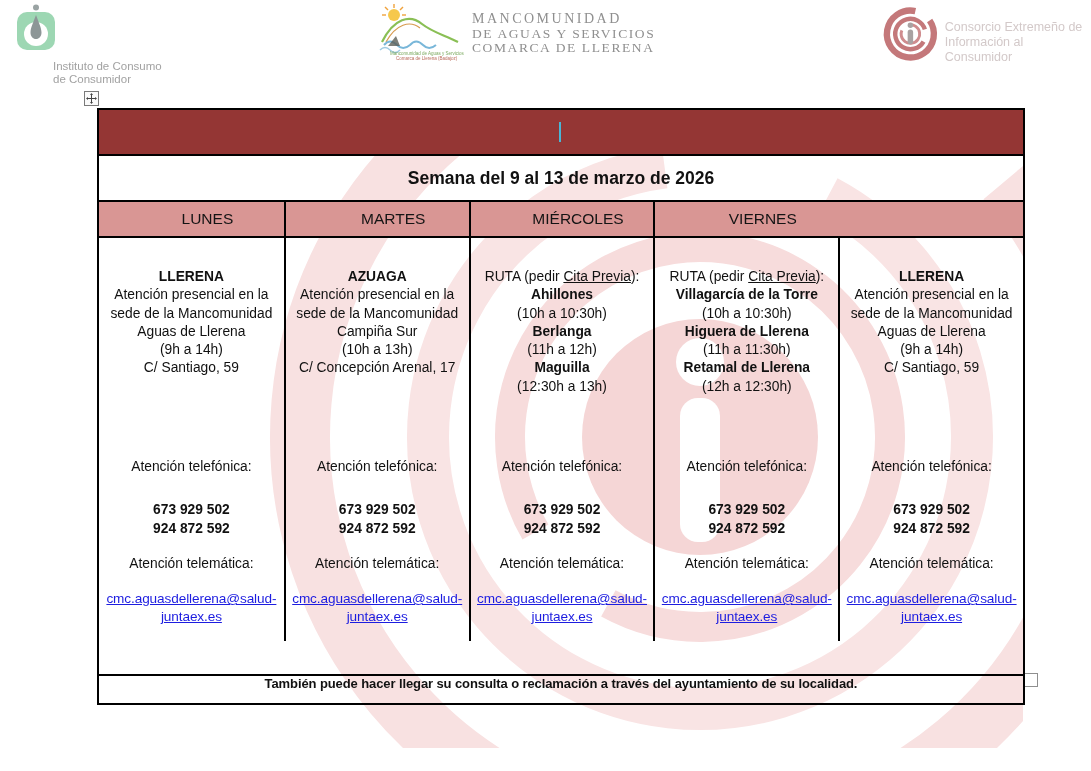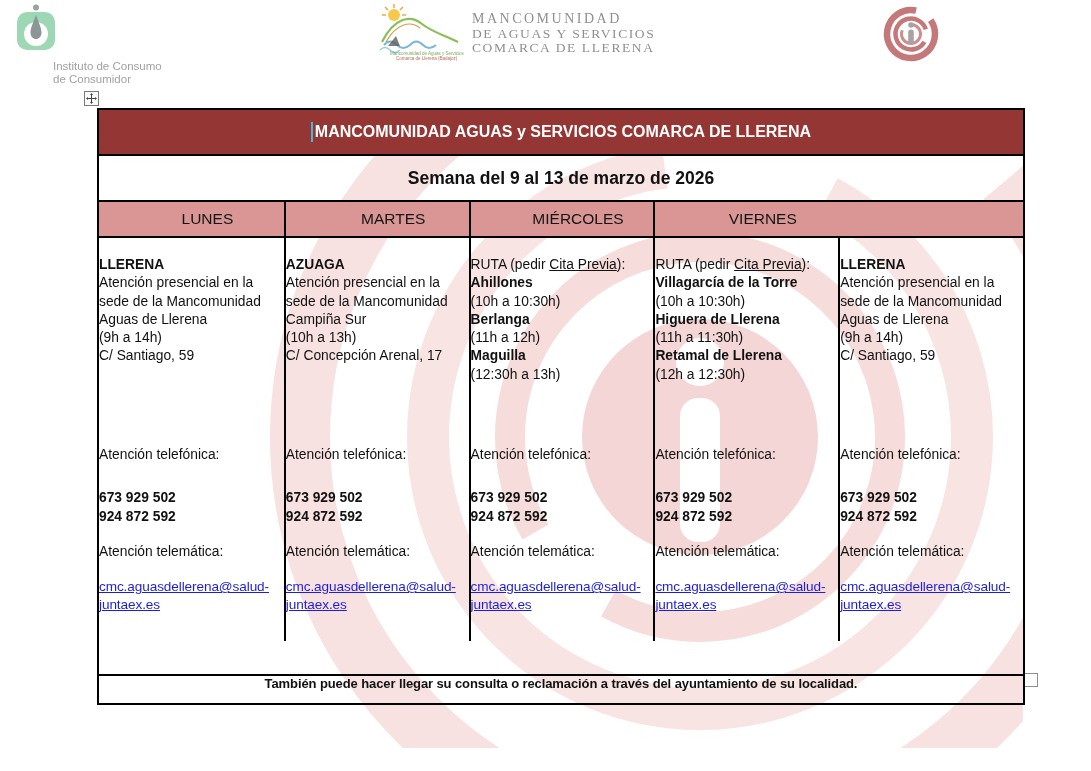--- a/index.html
+++ b/index.html
@@ -31,21 +31,21 @@
   .row-title{height:44px;background:#943634;color:#fff;display:flex;align-items:center;justify-content:center;
     font-size:16px;font-weight:bold;}
   .row-week{height:46px;display:flex;align-items:center;justify-content:center;
     font-size:17.5px;font-weight:bold;border-top:2px solid #000;box-sizing:border-box;}
   .row-days{display:grid;grid-template-columns:repeat(5,1fr);height:36px;background:#D99694;
     border-top:2px solid #000;box-sizing:border-box;}
   .day-head{display:flex;align-items:center;justify-content:center;font-size:15.5px;color:#141414;padding-left:32px;}
   .day-head + .day-head{border-left:2px solid #000;}
   .row-content{display:grid;grid-template-columns:repeat(5,1fr);height:405px;
     border-top:2px solid #000;box-sizing:border-box;}
-  .day-cell{padding-top:18px;font-size:13.8px;line-height:18.3px;box-sizing:border-box;overflow:hidden;}
+  .day-cell{padding-top:30px;text-align:center;font-size:13.8px;line-height:18.3px;box-sizing:border-box;overflow:hidden;}
   .day-cell + .day-cell{border-left:2px solid #000;}
   .loc{height:190px;}
   .b{font-weight:bold;}
   .u{text-decoration:underline;}
   .phones{margin-top:25px;font-weight:bold;}
   .lbl{}
   .tele{margin-top:17px;}
   .email{margin-top:17px;color:#1d1de0;text-decoration:underline;font-size:13.6px;letter-spacing:-0.1px;cursor:pointer;}
   .row-note{height:29px;display:flex;align-items:flex-start;justify-content:center;
     font-size:13px;font-weight:bold;border-top:2px solid #000;box-sizing:border-box;letter-spacing:-0.1px;margin-top:33px;}
@@ -109,41 +109,44 @@
   <div class="logo-right">
     <svg width="60" height="64" viewBox="0 0 60 64">
       <g fill="none">
         <circle cx="29" cy="32" r="24" stroke="#c4787a" stroke-width="6.5" stroke-dasharray="132 19" transform="rotate(-35 29 32)"></circle>
         <circle cx="29" cy="32" r="15.5" stroke="#c4787a" stroke-width="4.5" stroke-dasharray="84 13" transform="rotate(30 29 32)"></circle>
         <circle cx="29" cy="32" r="9.5" stroke="#cf8c8e" stroke-width="3" stroke-dasharray="50 10" transform="rotate(-100 29 32)"></circle>
       </g>
       <circle cx="29" cy="23" r="2.8" fill="#a9a2a2"></circle>
       <rect x="26.2" y="27.5" width="5.6" height="15" rx="2.8" fill="#a9a2a2"></rect>
     </svg>
+    <div class="txt">
+      <div>Consorcio Extremeño de</div>
+      <div>Información al Consumidor</div>
+    </div>
   </div>
 
   <div class="move-handle">
     <svg width="11" height="11" viewBox="0 0 11 11">
       <g stroke="#444" stroke-width="1">
         <line x1="5.5" y1="1" x2="5.5" y2="10"></line>
           <line x1="1" y1="5.5" x2="10" y2="5.5"></line>
       </g>
       <g fill="#444">
         <path d="M5.5 0 L7 2 L4 2 Z"></path>
           <path d="M5.5 11 L7 9 L4 9 Z"></path>
         <path d="M0 5.5 L2 4 L2 7 Z"></path>
           <path d="M11 5.5 L9 4 L9 7 Z"></path>
       </g>
     </svg>
   </div>
 
   <div class="doc-table">
     <div class="row-title">
       <span class="caret"></span>
-      <span>MANCOMUNIDAD AGUAS y SERVICIOS COMARCA DE LLERENA</span>
     </div>
     <div class="row-week">Semana del 9 al 13 de marzo de 2026</div>
     <div class="row-days">
         <div class="day-head">LUNES</div>
         <div class="day-head">MARTES</div>
         <div class="day-head">MIÉRCOLES</div>
         <div class="day-head">VIERNES</div>
       </div>
     <div class="row-content">
         <div class="day-cell">

